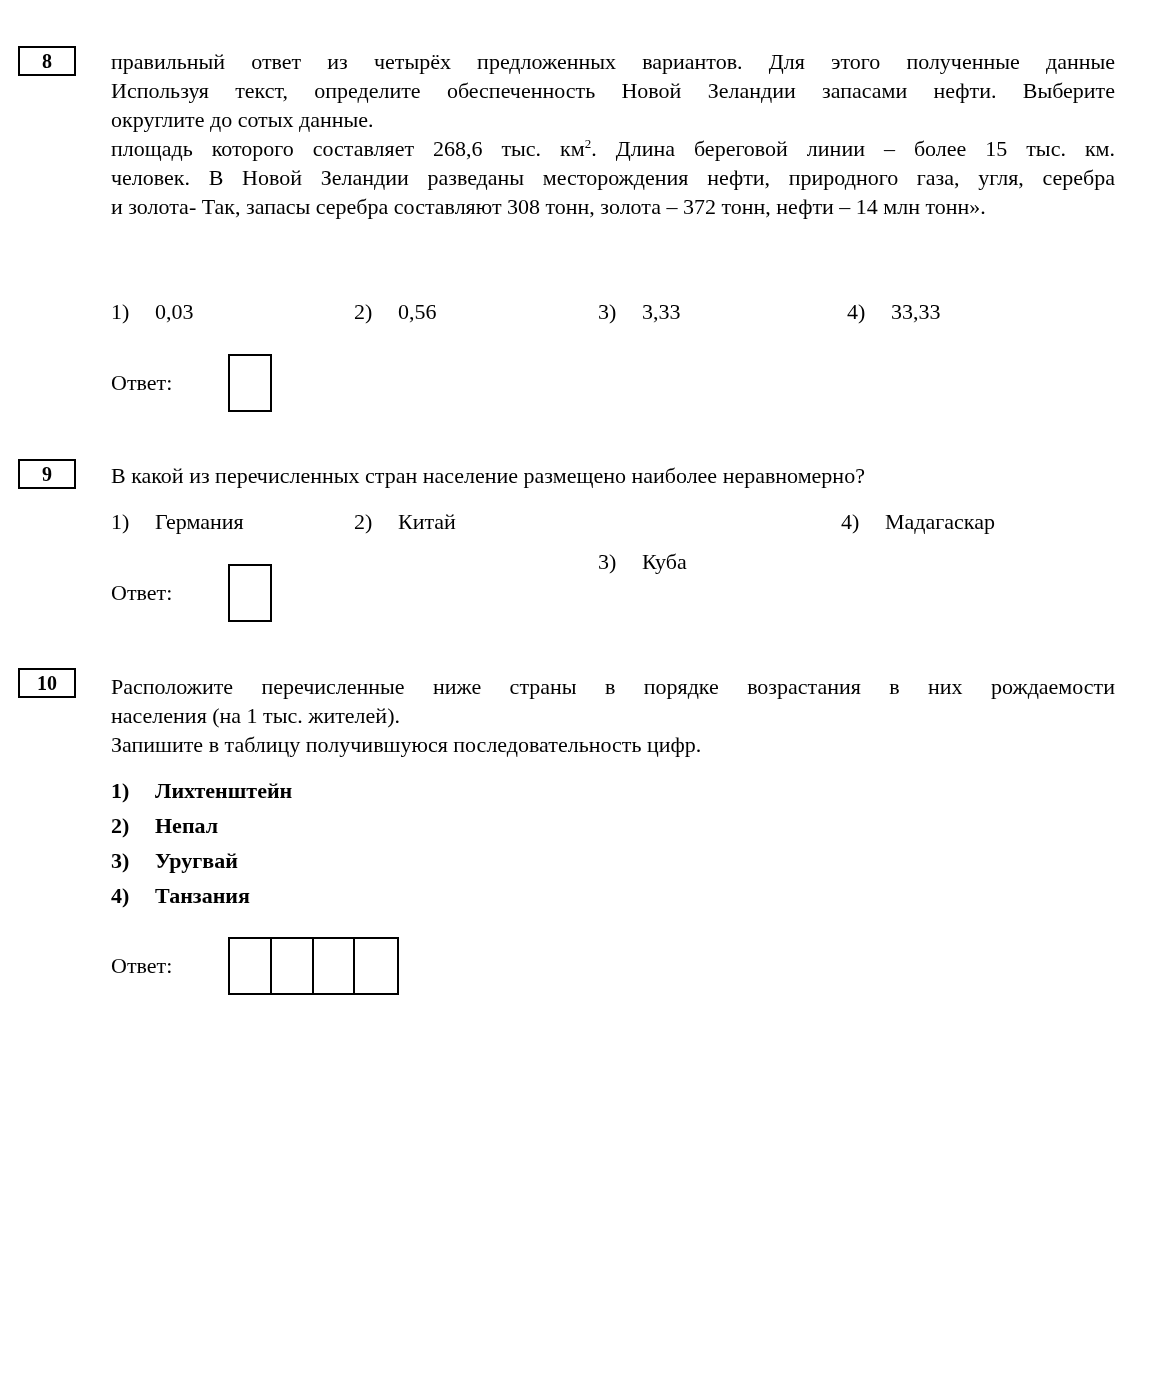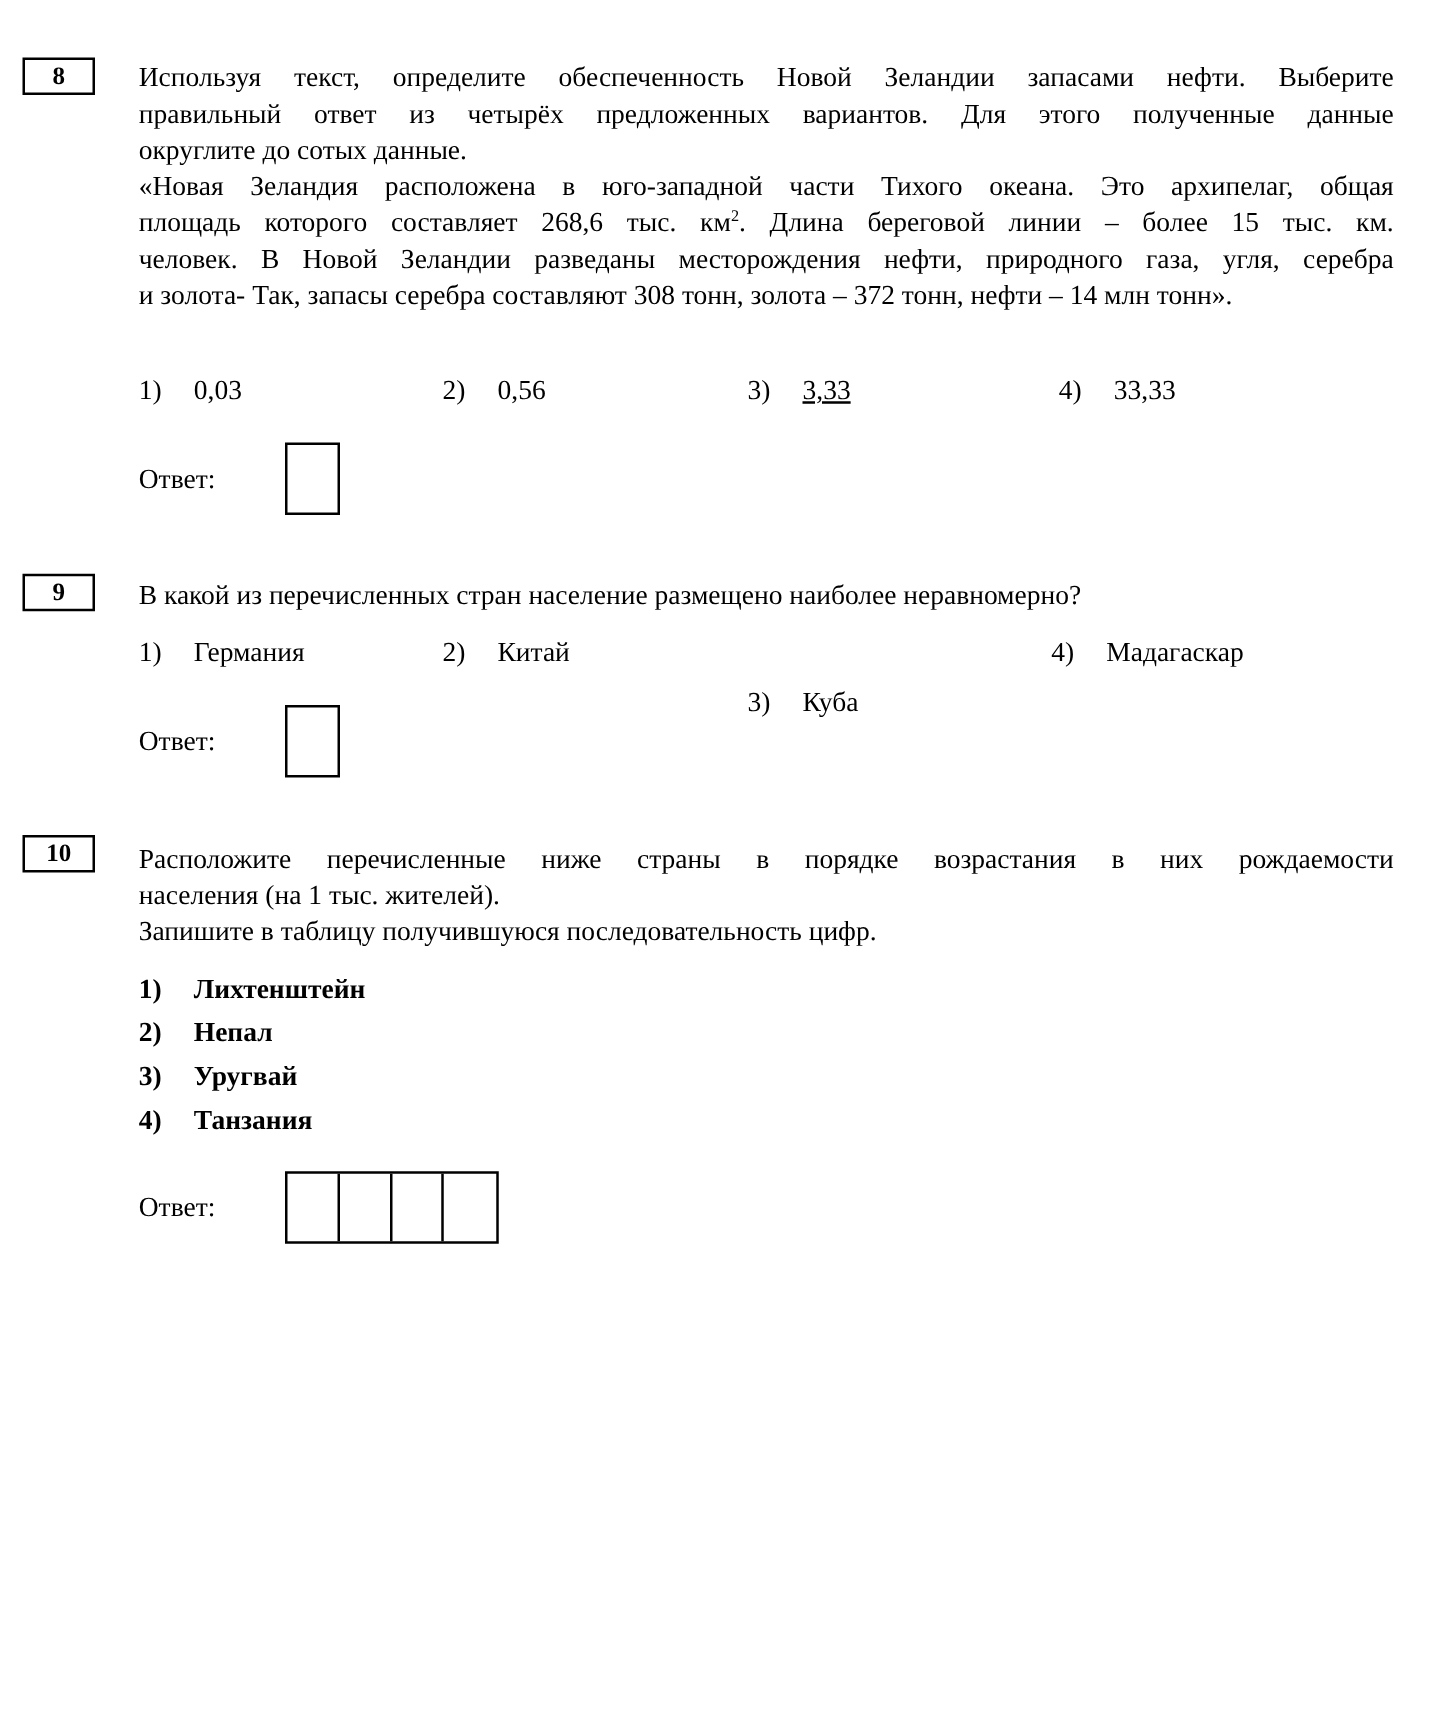--- a/index.html
+++ b/index.html
@@ -33,36 +33,35 @@
   .vlist .item { height: 35px; line-height: 35px; white-space: nowrap; font-weight: bold; }
   .vlist .n { display: inline-block; width: 44px; }
   sup { font-size: 13px; line-height: 0; }
 </style>
 </head>
 <body>
 
 <div class="qnum" style="top:46px;">8</div>
 
 <div class="para justify-last" style="top:47px;">
+  <p>правильный ответ из четырёх предложенных вариантов. Для этого полученные данные</p>
   <p>Используя текст, определите обеспеченность Новой Зеландии запасами нефти. Выберите</p>
-  <p>правильный ответ из четырёх предложенных вариантов. Для этого полученные данные</p>
   <p style="text-align-last:left;">округлите до сотых данные.</p>
 </div>
 
 <div class="para" style="top:134px;">
-  <p style="text-align-last:justify;">«Новая Зеландия расположена в юго-западной части Тихого океана. Это архипелаг, общая</p>
   <p style="text-align-last:justify;"><span>площадь которого составляет 268,6 тыс. км</span><sup>2</sup><span>. Длина береговой линии – более 15 тыс. км.</span></p>
   <p style="text-align-last:justify;">человек. В Новой Зеландии разведаны месторождения нефти, природного газа, угля, серебра</p>
   <p style="text-align-last:left;">и золота- Так, запасы серебра составляют 308 тонн, золота – 372 тонн, нефти – 14 млн тонн».</p>
 </div>
 
 <div class="opts" style="top:299px;">
   <div class="opt" style="left:0;"><span class="n">1)</span><span>0,03</span></div>
   <div class="opt" style="left:243px;"><span class="n">2)</span><span>0,56</span></div>
-  <div class="opt" style="left:487px;text-decoration:underline;"><span class="n">3)</span><span>3,33</span></div>
+  <div class="opt" style="left:487px;"><span class="n">3)</span><span>3,33</span></div>
   <div class="opt" style="left:736px;"><span class="n">4)</span><span>33,33</span></div>
 </div>
 
 <div class="answer-label" style="top:370px;">Ответ:</div>
 <div class="box" style="left:228px; top:354px; width:44px; height:58px;"></div>
 
 <div class="qnum" style="top:459px;">9</div>
 
 <div class="para" style="top:461px;">В какой из перечисленных стран население размещено наиболее неравномерно?</div>
 

